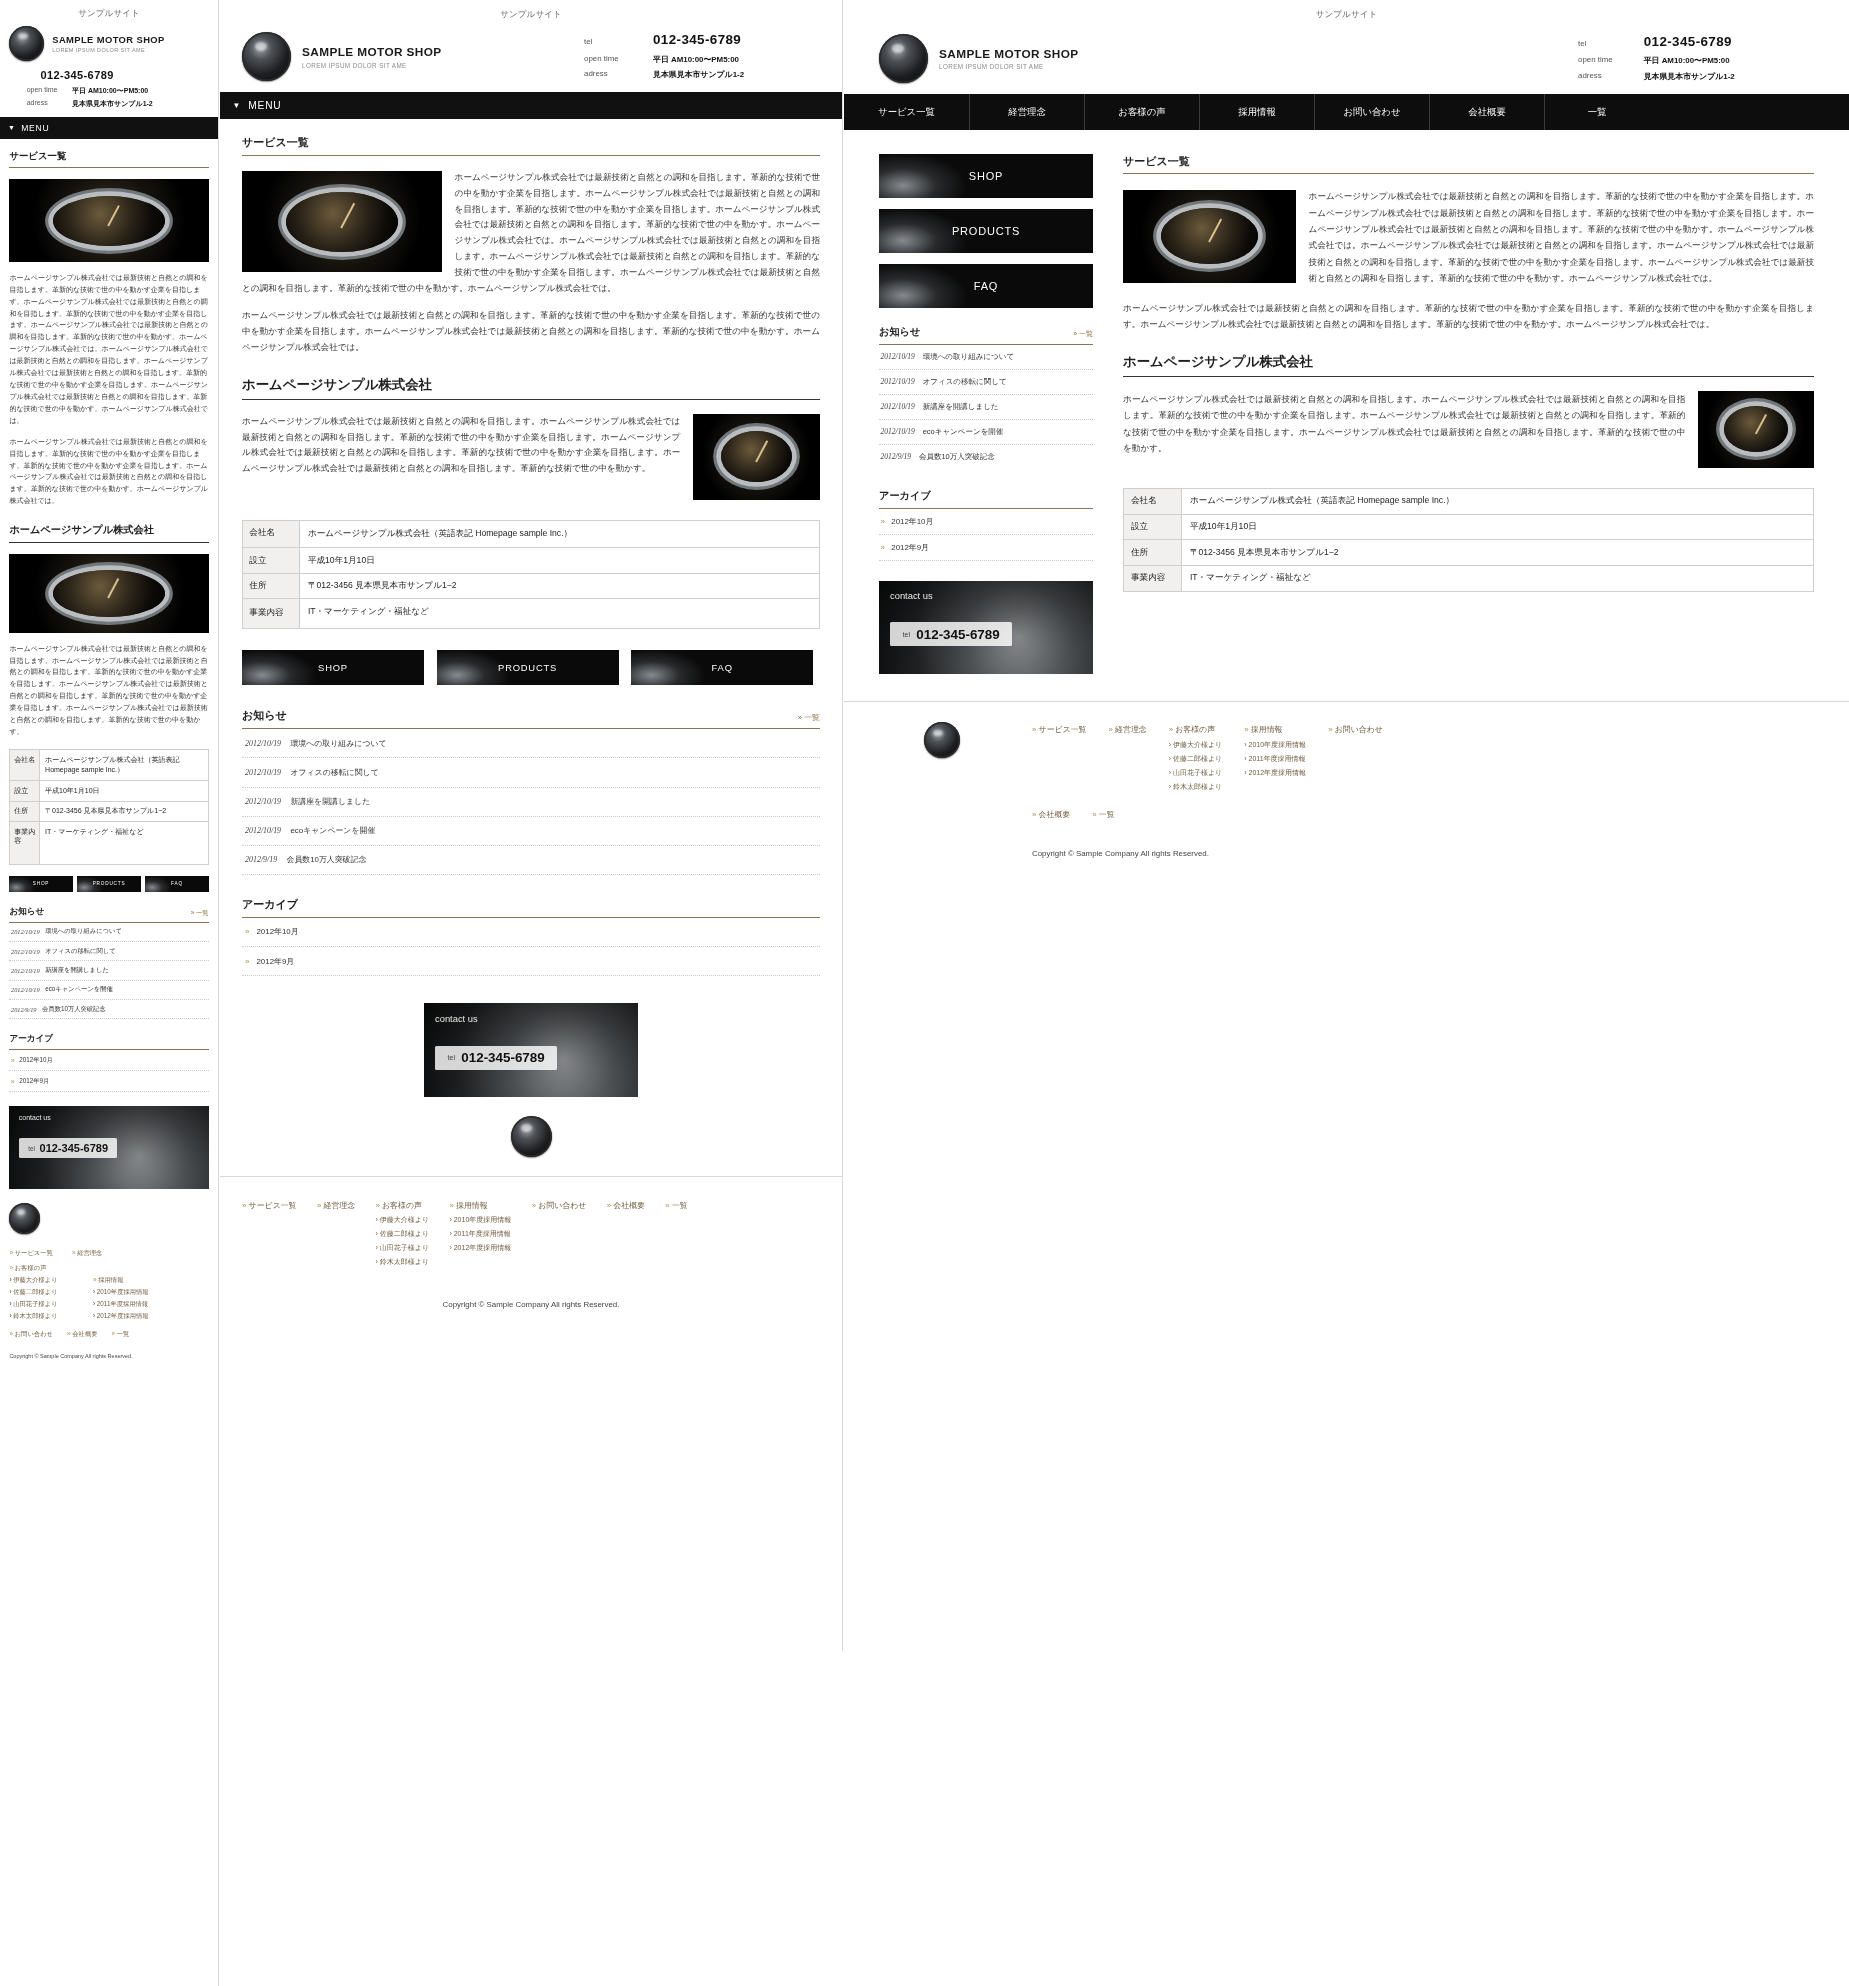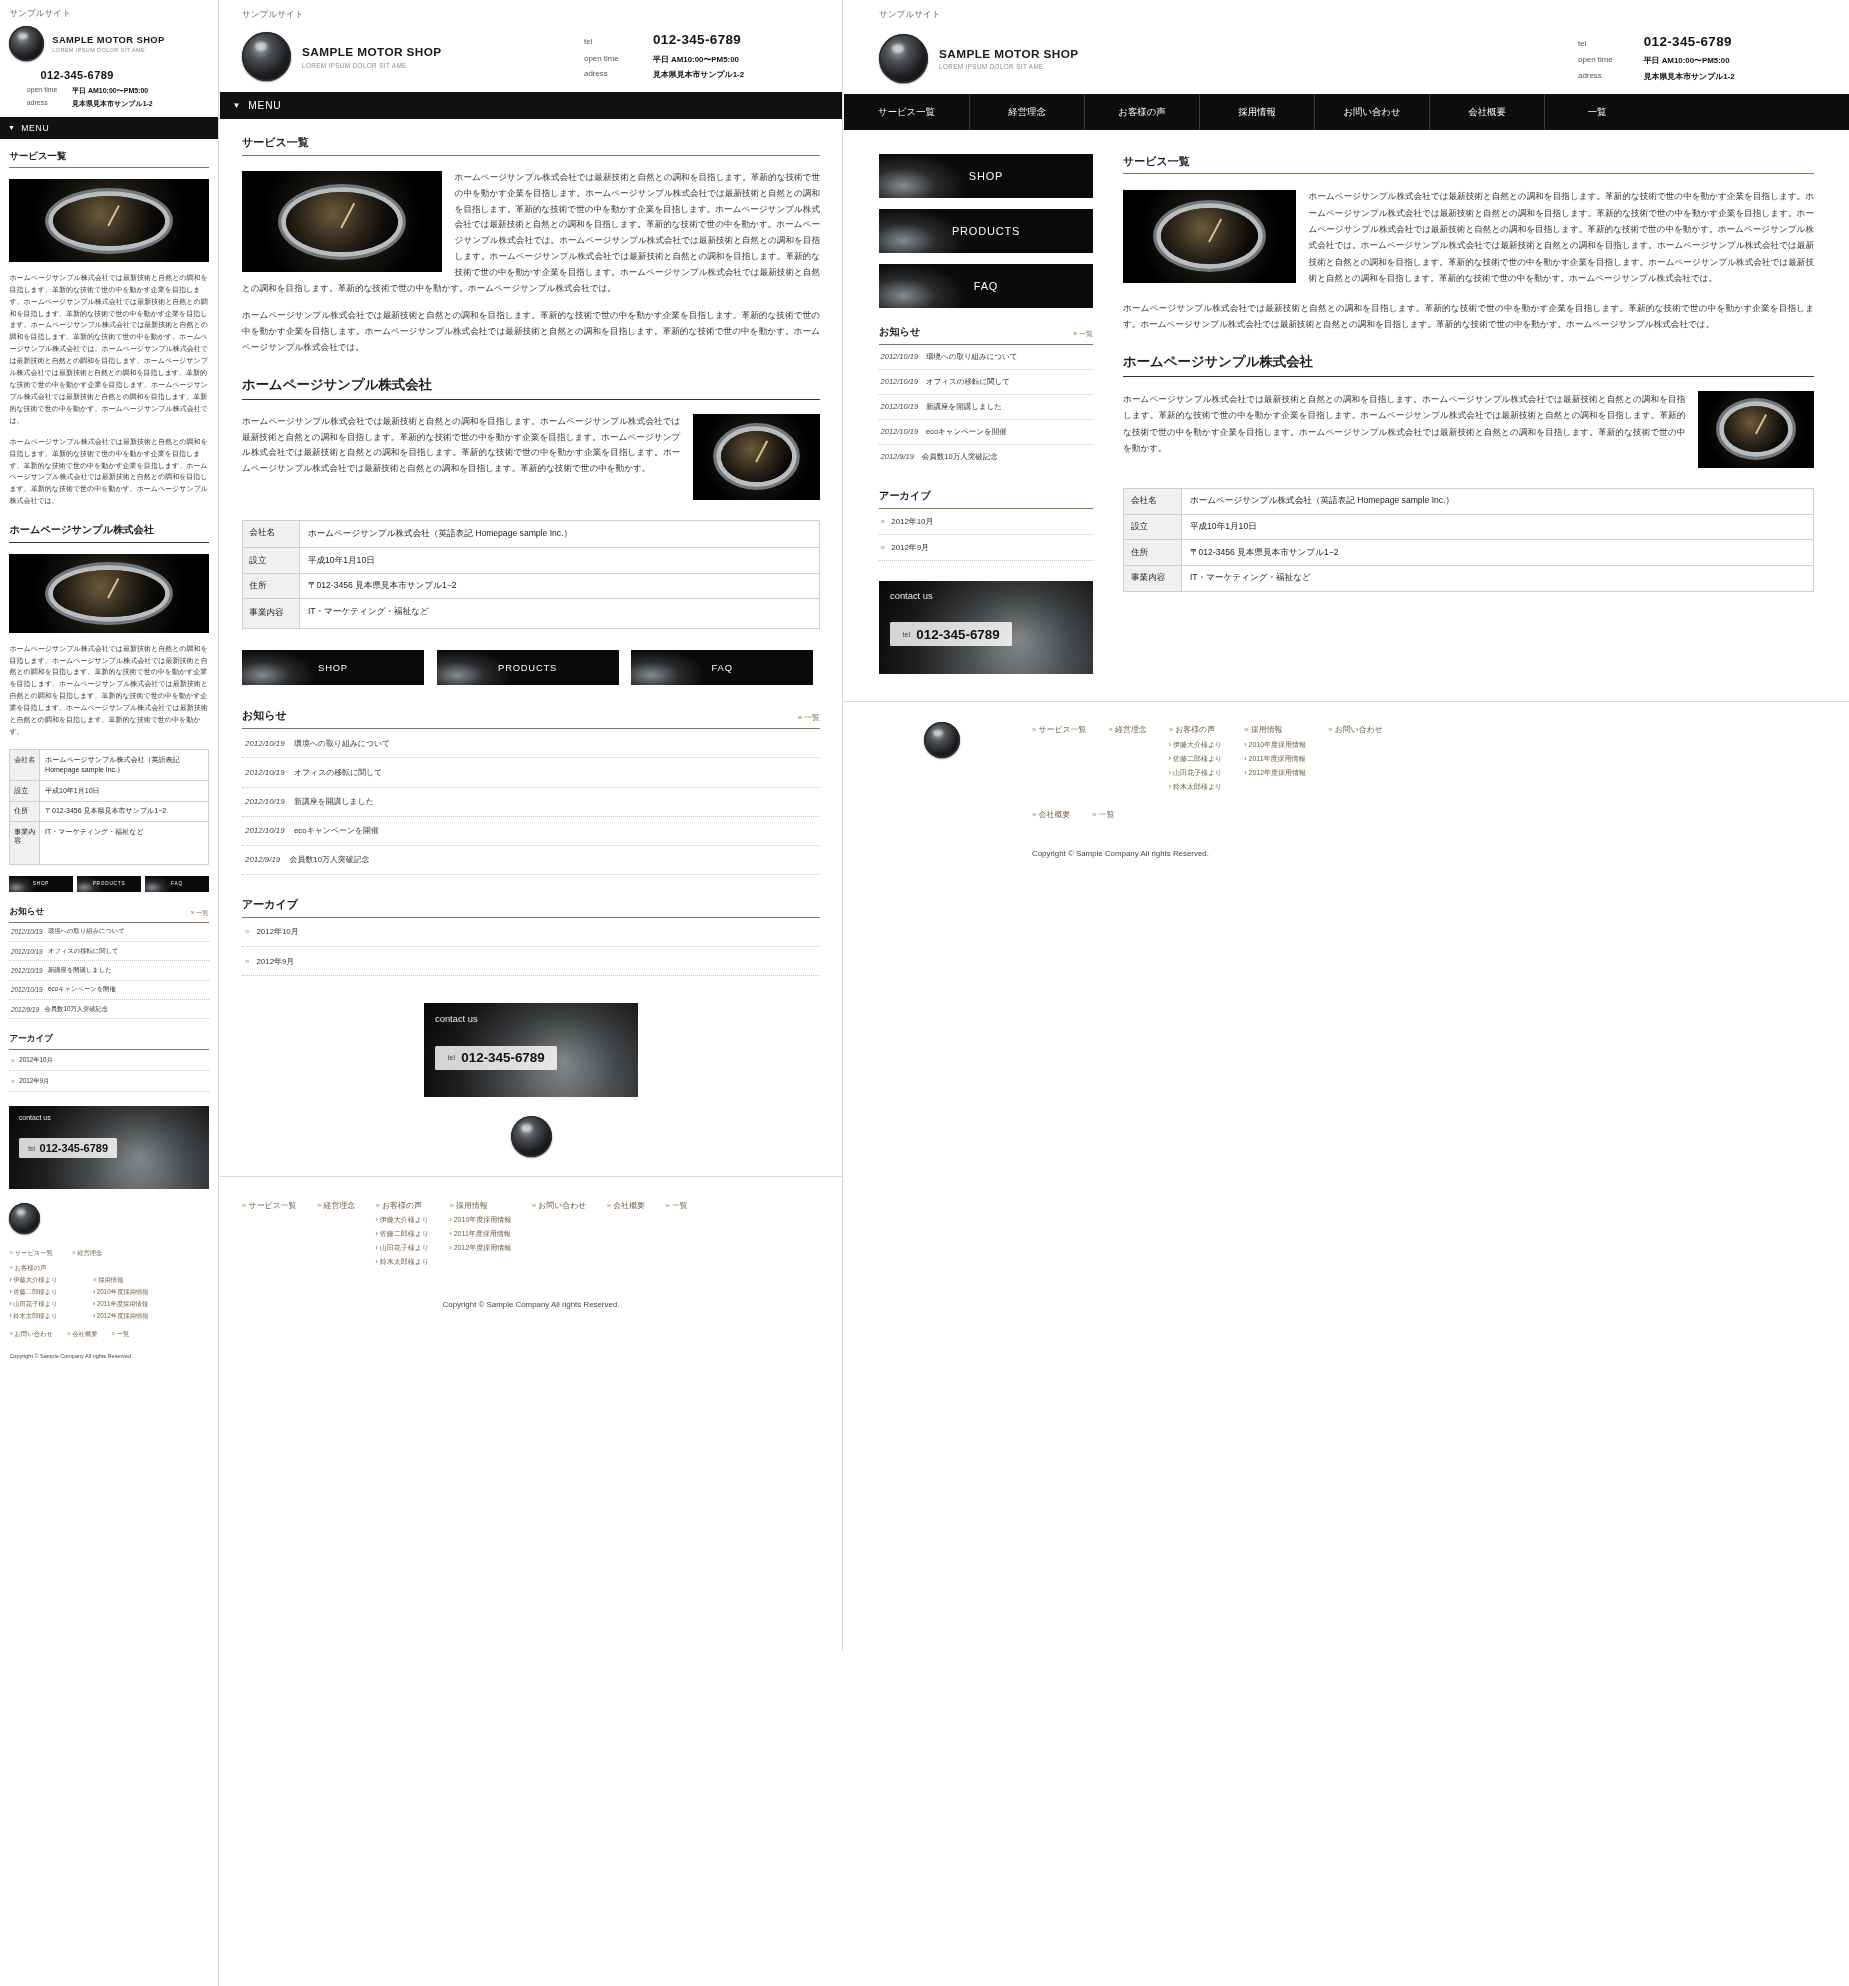--- a/index.html
+++ b/index.html
@@ -13,21 +13,21 @@
     overflow:hidden;
   }
   .viewport { position:absolute; top:0; background:#fff; overflow:hidden; }
 
   
   #col-mobile  { left:0;    width:219px;  height:1987px; border-right:0.8px solid #d9d9d9;}
   #col-tablet  { left:220px; width:623px; height:1651px; border-right:0.8px solid #d9d9d9;}
   #col-desktop { left:844px; width:1005px; height:1124px; }
 
   
-  .site-label { color:#6b6b6b; }
+  .site-label { color:#6b6b6b;text-align:center; }
   .logo-badge {
     border-radius:50%;
     background:
       radial-gradient(circle at 38% 33%, #9aa0a6 0%, #4c5055 26%, #1c1d20 60%, #0a0a0b 100%);
     box-shadow:0 0 0 1.6px #2b2b2b inset, 0 0.8px 1.6px rgba(0,0,0,.6);
     position:relative;
   }
   .logo-badge::after{
     content:""; position:absolute; left:26%; top:20%; width:26%; height:18%;
     background:rgba(255,255,255,.55); border-radius:50%; filter:blur(0.8px);
@@ -78,21 +78,21 @@
     position:absolute; left:0; top:0; bottom:0; width:40%;
     background:
       radial-gradient(ellipse at 28% 72%, #8d9297 0%, #2a2c2e 38%, #0a0a0a 74%),
       radial-gradient(ellipse at 72% 70%, #7e8387 0%, #1f2123 40%, #0a0a0a 78%),
       linear-gradient(90deg,#101010,#1a1a1a);
     opacity:.95;
   }
   .bike-btn .bike-label{ position:relative; width:100%; text-align:center; letter-spacing:0.8px;}
 
   .news-row { border-bottom:0.8px dotted #c9c9c9; display:flex; align-items:center; }
-  .news-date { font-style:italic; color:#444; }
+  .news-date { font-style:italic; color:#444;font-family:Liberation Serif, serif; }
   .news-text { color:#333; }
 
   .arrow-li { color:#333; display:flex; align-items:center; border-bottom:0.8px dotted #c9c9c9;}
   .arrow-li .chev { color:#b08d57; }
 
   .contact-box {
     background:
       linear-gradient(180deg, rgba(0,0,0,.55), rgba(0,0,0,.25)),
       radial-gradient(circle at 65% 60%, #cfd3d6 0%, #6d7276 35%, #2a2c2e 70%, #101112 100%);
     color:#fff; position:relative; overflow:hidden;

